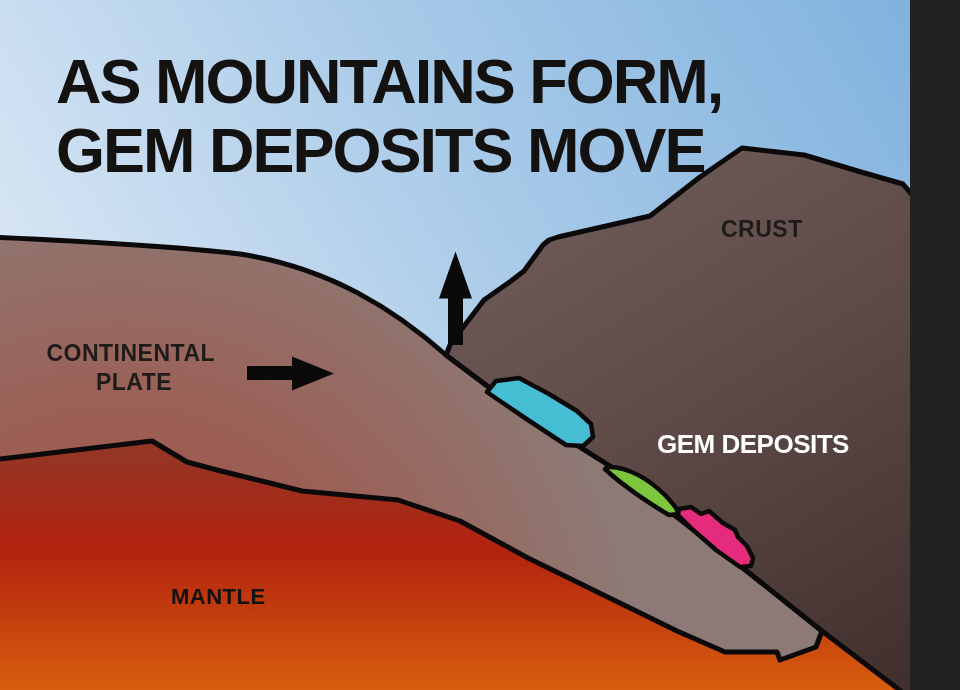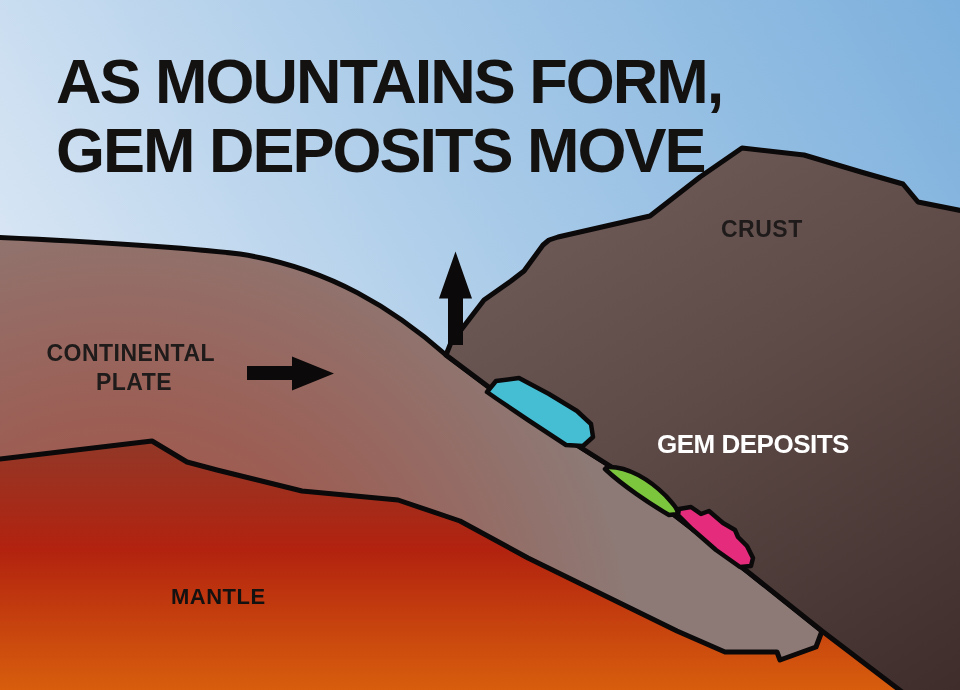--- a/index.html
+++ b/index.html
@@ -1,18 +1,19 @@
 <!DOCTYPE html>
 <html><head>
 <meta charset="utf-8">
 <style>
   html,body{margin:0;padding:0;background:#222;}
   .stage{
-    position:relative;width:960px;height:690px;overflow:hidden;
+    position:relative;width:874px;height:690px;overflow:hidden;
     font-family:"Liberation Sans",sans-serif;
+    padding-left:36px;
   }
   .stage svg{position:absolute;left:0;top:0;display:block;}
   text{font-family:"Liberation Sans","DejaVu Sans",sans-serif;font-weight:bold;}
 </style>
 </head>
 <body>
 
 <div class="stage">
   <svg width="960" height="690" viewBox="0 0 960 690">
     <defs>

